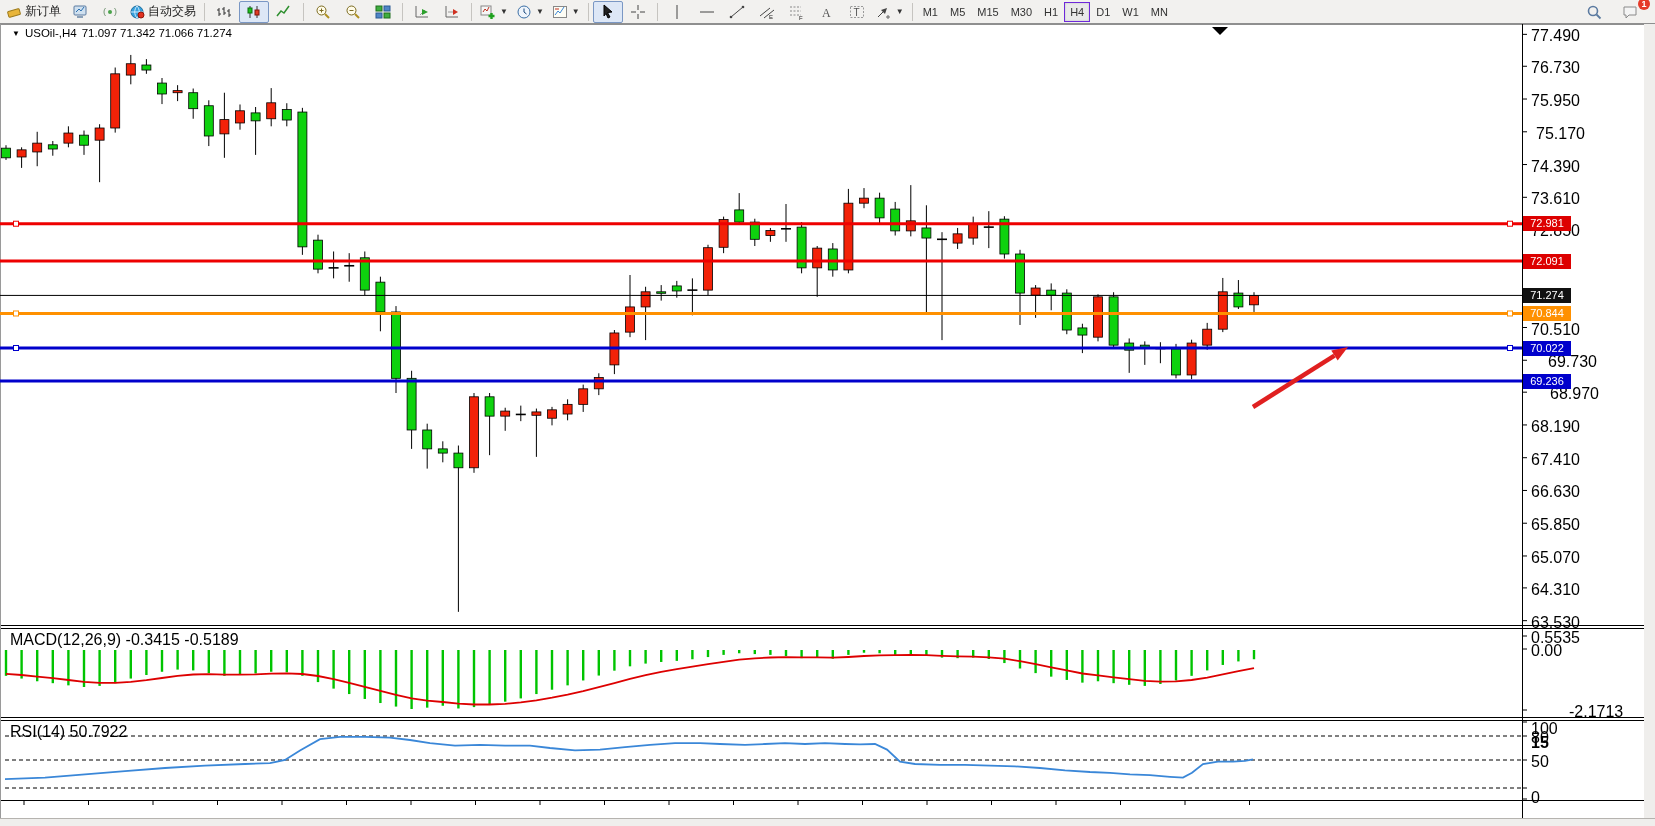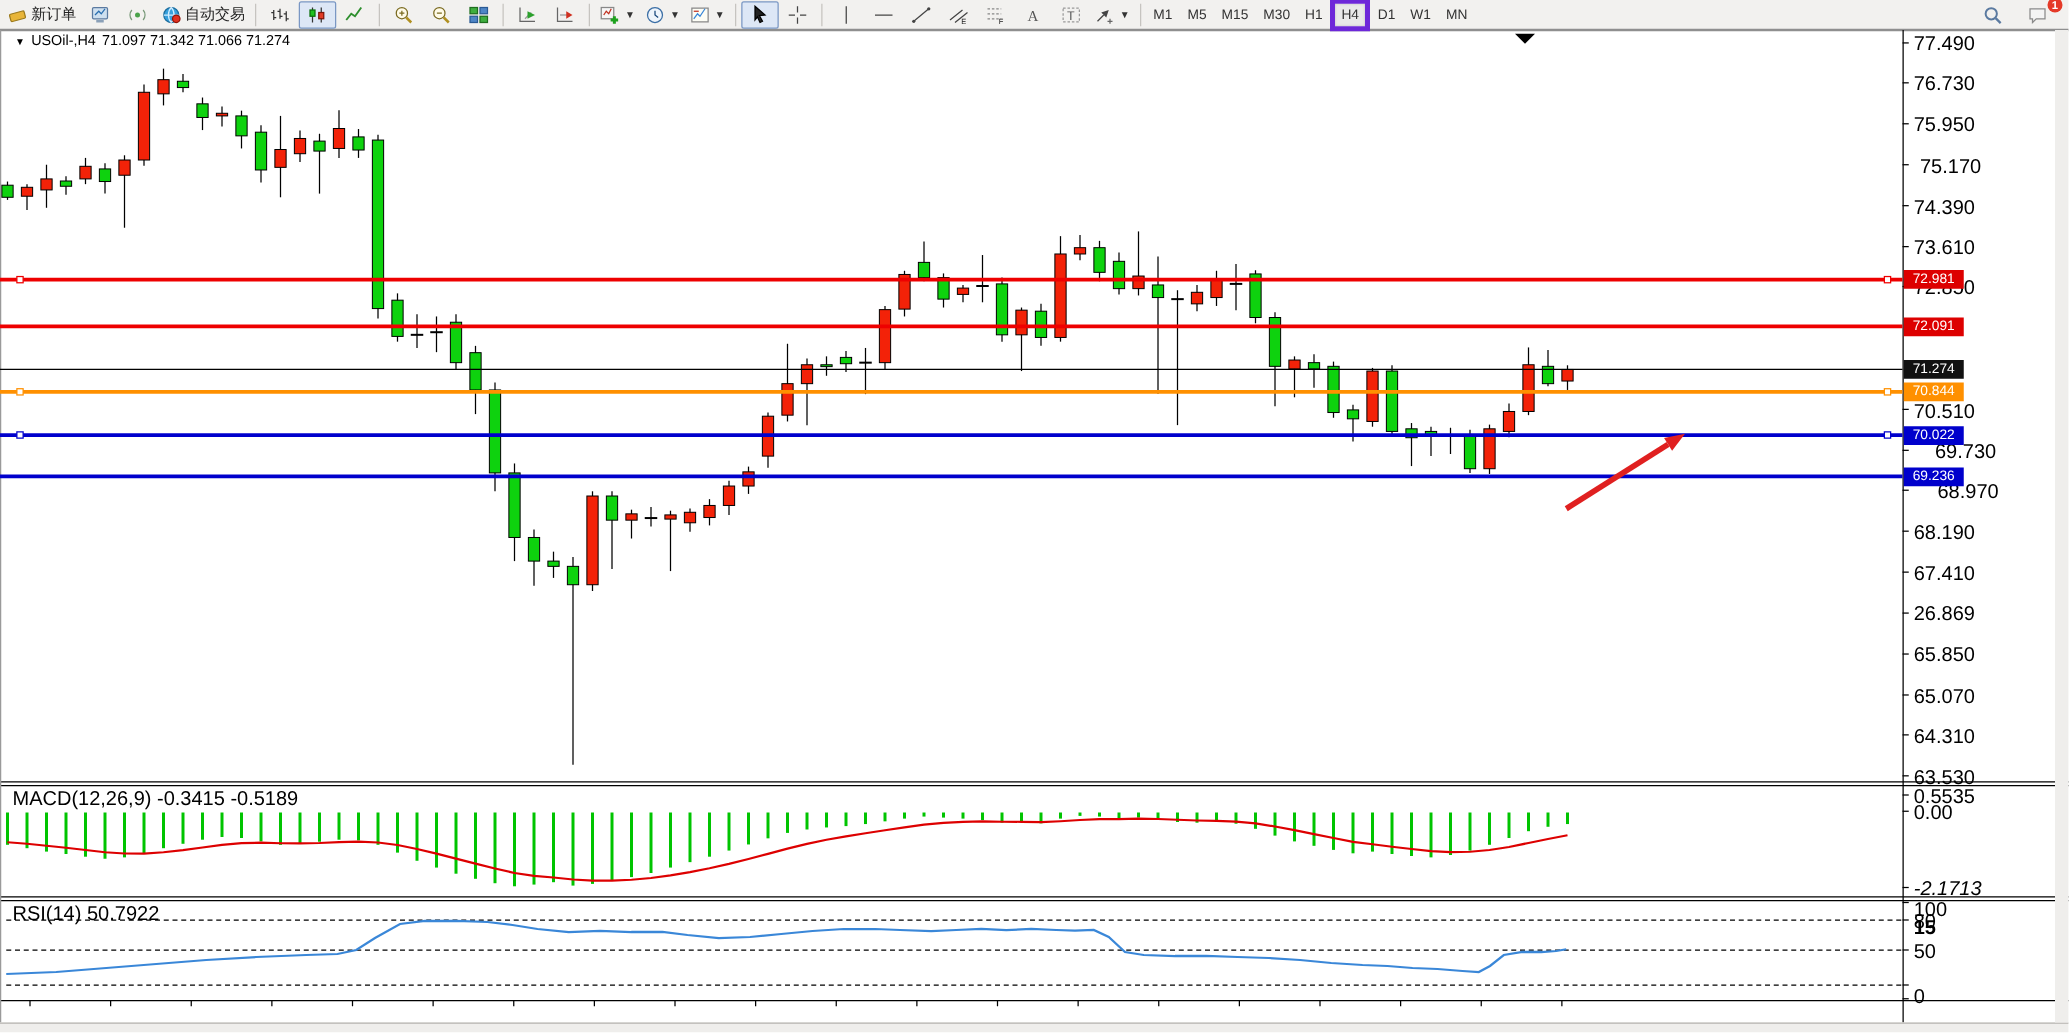--- a/index.html
+++ b/index.html
@@ -4,21 +4,21 @@
 <style>
   html,body{margin:0;padding:0;background:#fff;}
   #app{position:relative;width:1655px;height:826px;overflow:hidden;font-family:"Liberation Sans",sans-serif;background:#fff;}
   
   #toolbar{position:absolute;left:0;top:0;width:1655px;height:24px;background:#f2f1ef;border-bottom:1px solid #8f8f8f;display:flex;align-items:center;padding:0 2px;box-sizing:border-box;z-index:5;}
   .tb-btn{height:20px;min-width:22px;display:flex;align-items:center;justify-content:center;gap:3px;padding:0 3px;border:1px solid transparent;border-radius:2px;font-size:12px;color:#222;cursor:default;white-space:nowrap;}
   .tb-btn.active{background:#dcе6f5;background:#dde7f6;border:1px solid #7a97c4;}
   .tb-sep{width:1px;height:18px;background:#c6c4c0;margin:0 4px;}
   .tb-caret{font-size:8px;color:#333;margin-left:1px;}
   .tf-btn{height:18px;padding:0 5px;font-size:11px;color:#333;border:1px solid transparent;display:flex;align-items:center;}
-  .tf-btn.active{border:4px solid #6d28d9;background:#e9e9e9;box-shadow:inset 0 0 2px #bbb;}
+  .tf-btn.active{border:1px solid #6d28d9;background:#e9e9e9;box-shadow:inset 0 0 2px #bbb;}
   #tb-right{margin-left:auto;display:flex;align-items:center;gap:6px;padding-right:8px;}
   .badge{position:absolute;top:-4px;right:-6px;background:#e53a28;color:#fff;font-size:9px;line-height:12px;min-width:12px;border-radius:7px;text-align:center;font-weight:bold;}
   
   #chartsvg{position:absolute;left:0;top:0;z-index:1;}
   .lbl{position:absolute;font-size:16px;color:#000;white-space:nowrap;z-index:3;}
   .badge-lbl{position:absolute;left:1523px;width:48px;height:15px;color:#fff;font-size:11px;text-align:center;line-height:15px;z-index:4;}
   #symbol-line{position:absolute;left:12px;top:27px;font-size:11.5px;color:#000;z-index:3;display:flex;align-items:center;gap:5px;}
   #symbol-line .tri{font-size:8px;}
   .time-lbl{position:absolute;top:803px;width:92px;margin-left:-46px;text-align:center;font-size:11px;color:#000;z-index:3;}
   #bottom-strip{position:absolute;left:0;top:818px;width:1655px;height:8px;background:#efeeec;border-top:1px solid #b5b3af;z-index:2;}
@@ -580,28 +580,28 @@
       <div class="lbl " style="left: 1531px; top: 92.024px;">75.950</div>
       <div class="lbl " style="left: 1536px; top: 124.784px;">75.170</div>
       <div class="lbl " style="left: 1531px; top: 157.544px;">74.390</div>
       <div class="lbl " style="left: 1531px; top: 190.304px;">73.610</div>
       <div class="lbl " style="left: 1531px; top: 222.224px;">72.850</div>
       <div class="lbl " style="left: 1531px; top: 320.504px;">70.510</div>
       <div class="lbl " style="left: 1531px; top: 353.264px; padding-left: 17px;">69.730</div>
       <div class="lbl " style="left: 1531px; top: 385.184px; padding-left: 19px;">68.970</div>
       <div class="lbl " style="left: 1531px; top: 417.944px;">68.190</div>
       <div class="lbl " style="left: 1531px; top: 450.704px;">67.410</div>
-      <div class="lbl " style="left: 1531px; top: 483.464px;">26.869</div>
+      <div class="lbl " style="left: 1531px; top: 483.464px;">66.630</div>
       <div class="lbl " style="left: 1531px; top: 516.224px;">65.850</div>
       <div class="lbl " style="left: 1531px; top: 548.984px;">65.070</div>
       <div class="lbl " style="left: 1531px; top: 580.904px;">64.310</div>
       <div class="lbl " style="left: 1531px; top: 613.664px;">63.530</div>
       <div class="lbl " style="left: 1531px; top: 629px;">0.5535</div>
       <div class="lbl " style="left: 1531px; top: 642px;">0.00</div>
-      <div class="lbl " style="left: 1531px; top: 703px; font-style: italic;">-2.1713</div>
+      <div class="lbl " style="left: 1569px; top: 703px;">-2.1713</div>
       <div class="lbl " style="left: 1531px; top: 720px;">100</div>
       <div class="lbl " style="left: 1531px; top: 729px;">80</div>
       <div class="lbl " style="left: 1531px; top: 753px;">50</div>
       <div class="lbl " style="left: 1531px; top: 734px; font-weight: bold;">15</div>
       <div class="lbl " style="left: 1531px; top: 789px;">0</div>
       <div class="time-lbl" style="left: 24px; top: 0px;">27 Apr 2023</div>
       <div class="time-lbl" style="left: 88.5px; top: 0px;">28 Apr 00:00</div>
       <div class="time-lbl" style="left: 153px; top: 0px;">28 Apr 16:00</div>
       <div class="time-lbl" style="left: 217.5px; top: 0px;">1 May 04:00</div>
       <div class="time-lbl" style="left: 282px; top: 0px;">1 May 20:00</div>

